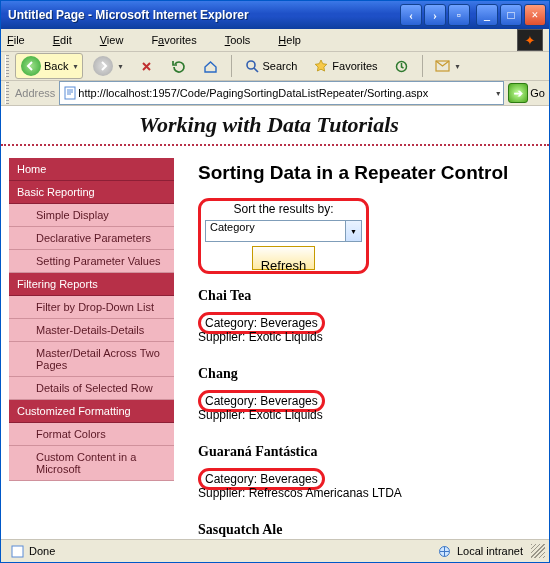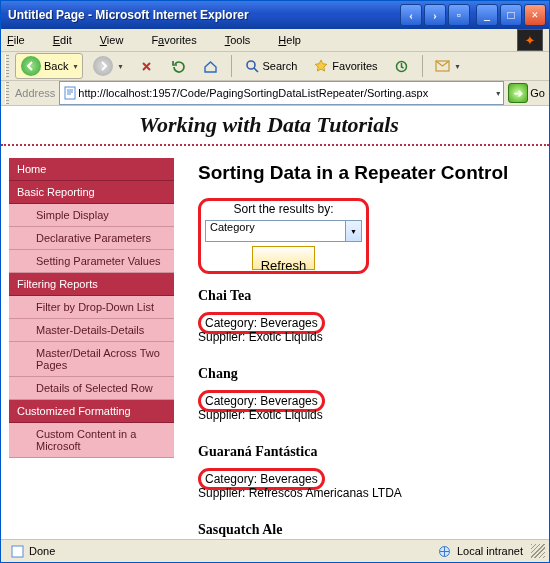--- a/index.html
+++ b/index.html
@@ -192,20 +192,21 @@
             <div class="nav-h">Basic Reporting</div>
             <div class="nav-i">Simple Display</div>
             <div class="nav-i">Declarative Parameters</div>
             <div class="nav-i">Setting Parameter Values</div>
             <div class="nav-h">Filtering Reports</div>
             <div class="nav-i">Filter by Drop-Down List</div>
             <div class="nav-i">Master-Details-Details</div>
             <div class="nav-i">Master/Detail Across Two Pages</div>
             <div class="nav-i">Details of Selected Row</div>
             <div class="nav-h">Customized Formatting</div>
+            <div class="nav-i">Format Colors</div>
             <div class="nav-i">Custom Content in a Microsoft</div>
           </div>
 
         <div class="main">
           <h2>Sorting Data in a Repeater Control</h2>
 
           <div class="sort-row">
             <span class="ring-red" style="display:flex;align-items:center;gap:4px">
               <span>Sort the results by:</span>
               <div class="select">

